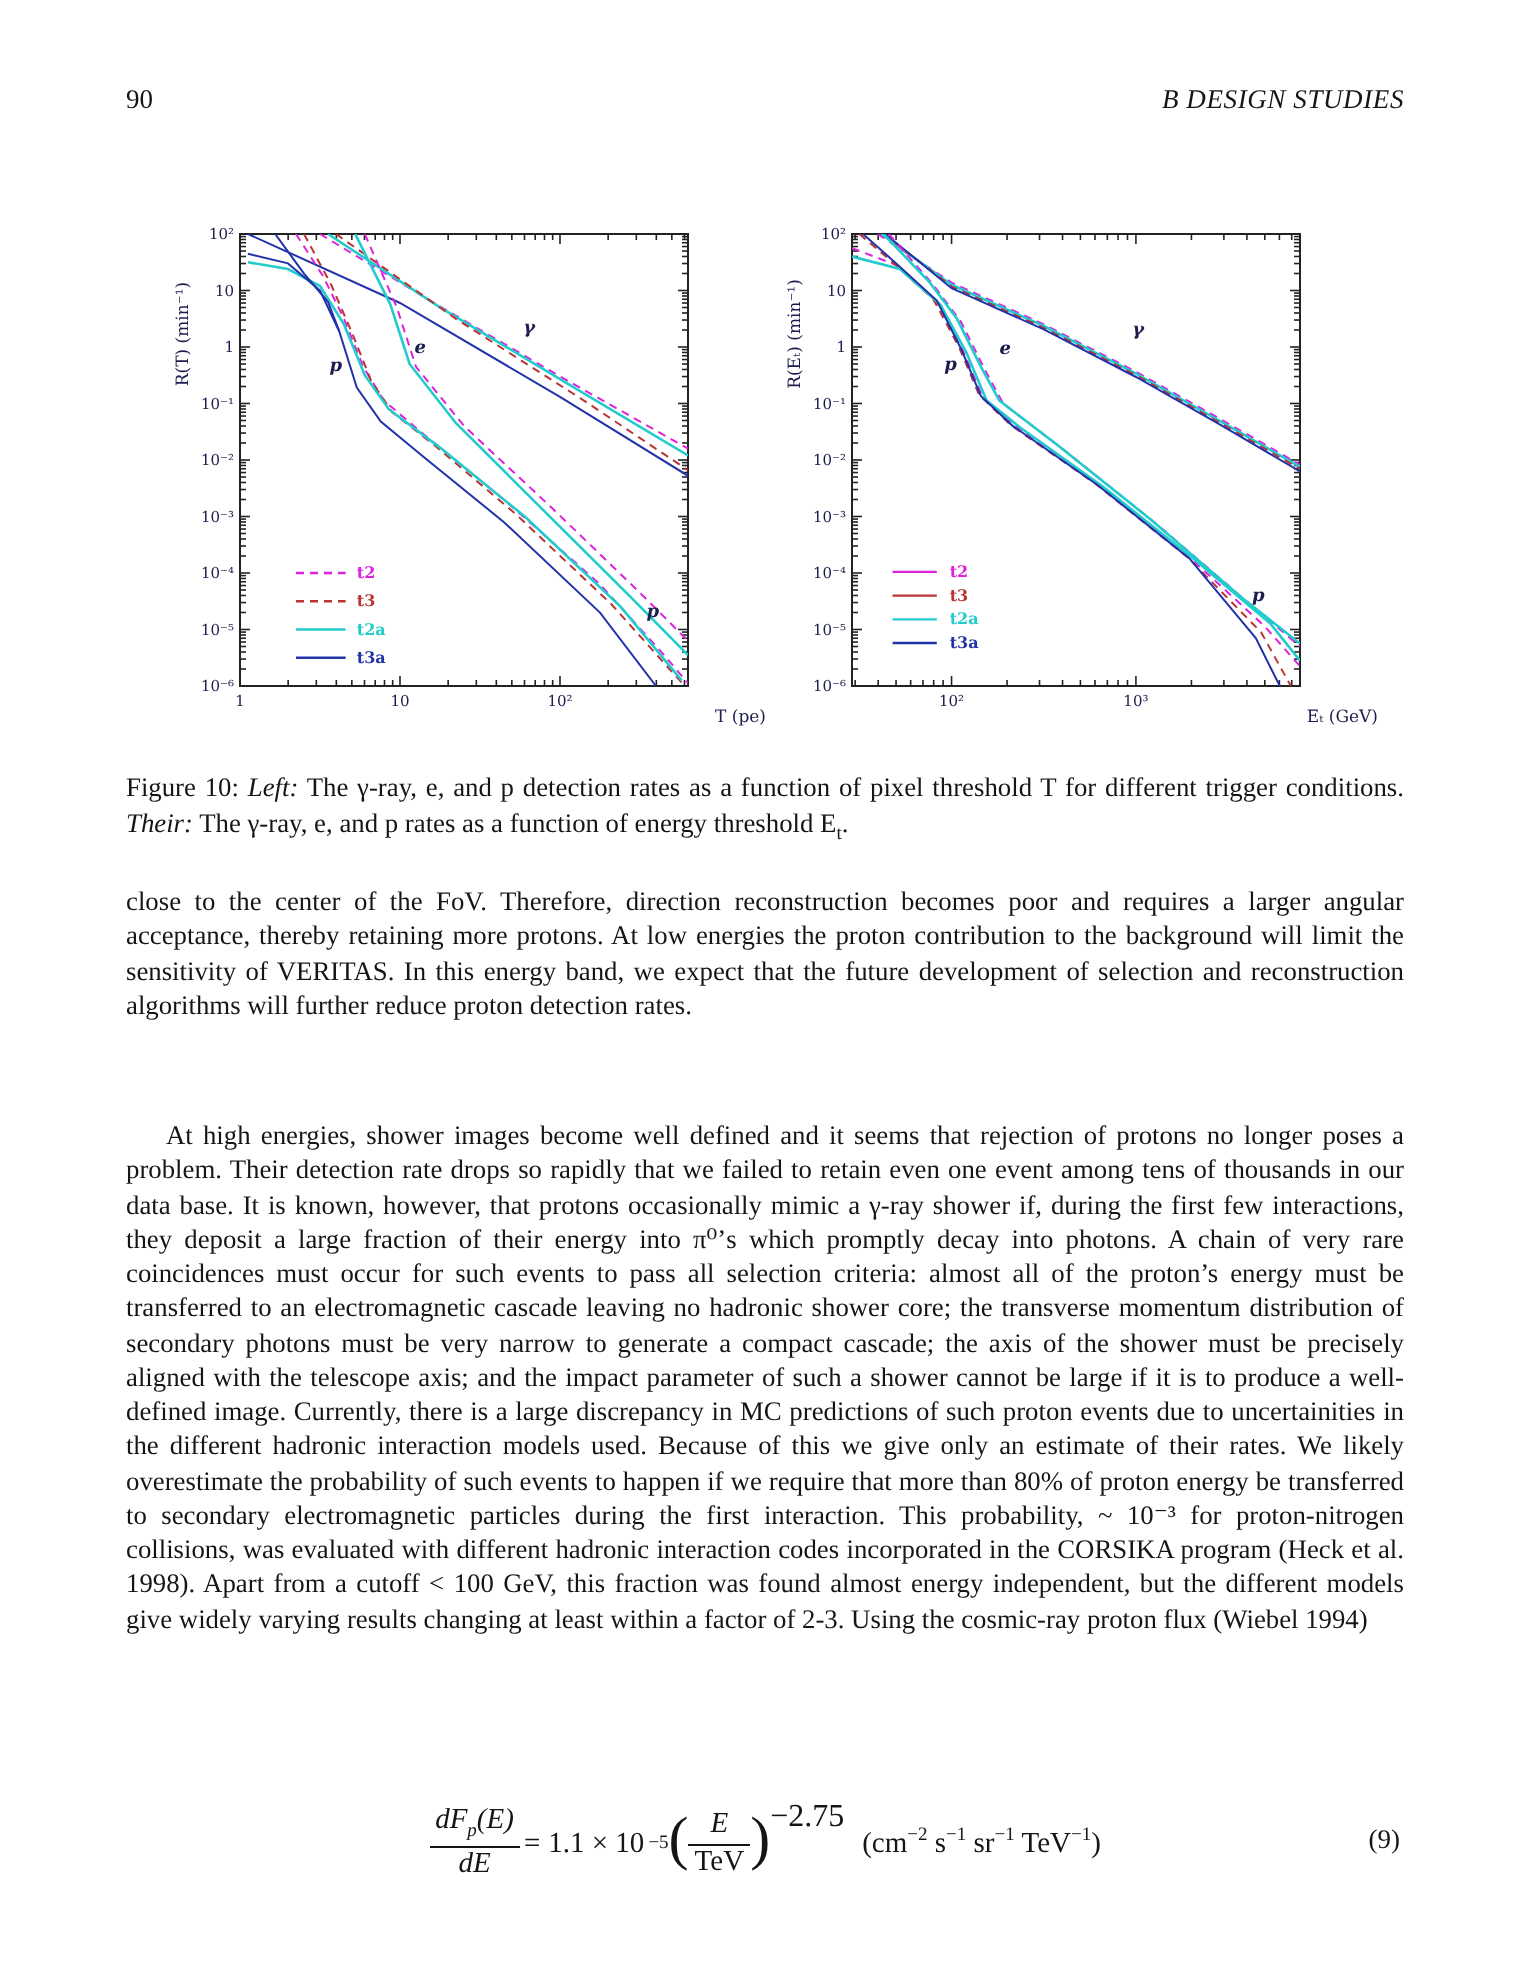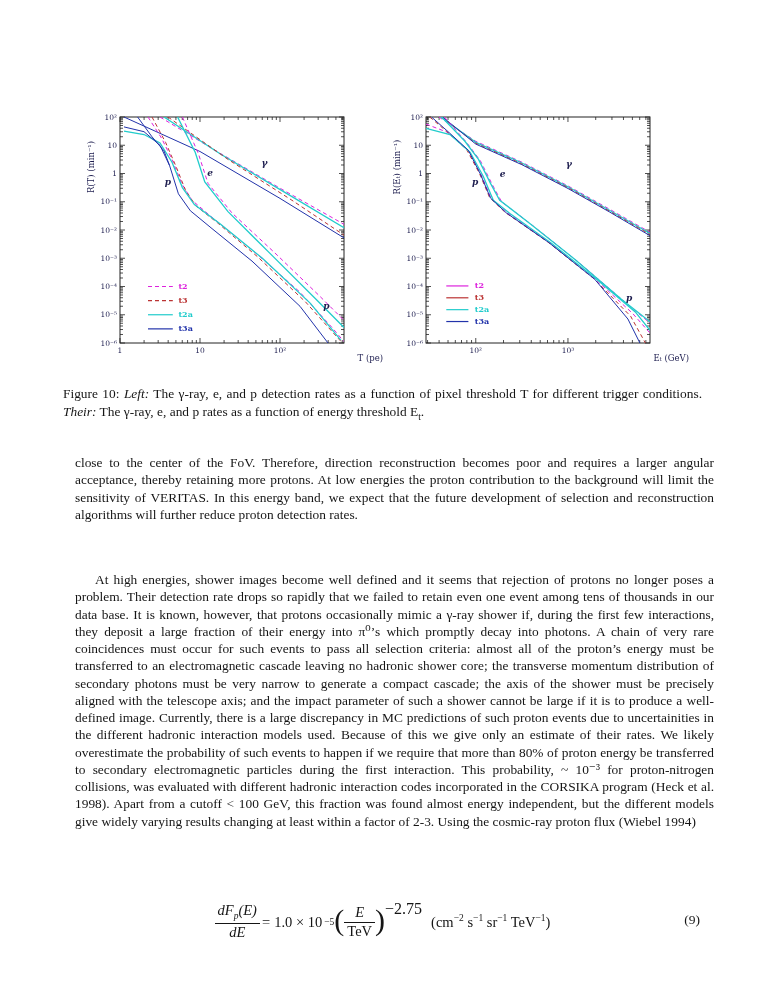--- a/index.html
+++ b/index.html
@@ -7,21 +7,21 @@
         font-family:"Liberation Serif","DejaVu Serif",serif;color:#151515;overflow:hidden;}
   .header{position:absolute;top:42px;left:63px;width:639px;display:flex;
           justify-content:space-between;font-size:13.5px;}
   .running{font-style:italic;letter-spacing:0.3px;}
   .figure-row{position:absolute;top:100px;left:85px;width:612px;height:268px;
               display:flex;gap:6px;}
   .caption{position:absolute;top:385px;left:63px;width:639px;font-size:13.4px;
            line-height:17.6px;text-align:justify;margin:0;}
   .caption .ital{font-style:italic;}
   .bodypar{position:absolute;left:63px;width:639px;font-size:13.4px;line-height:17.25px;
-           text-align:justify;margin:12px;}
+           text-align:justify;margin:0;}
   .par1{top:442px;}
   .par2{top:559px;text-indent:20px;}
   .par3{top:903px;}
   .equation{position:absolute;top:896px;left:63px;width:639px;height:52px;
             display:flex;align-items:center;justify-content:center;font-size:14.5px;}
   .eq-num{position:absolute;right:2px;top:16px;font-size:13.5px;}
   .frac{display:inline-block;vertical-align:middle;text-align:center;line-height:1.05;}
   .frac .fnum{display:block;padding:0 3px 1px 3px;border-bottom:1px solid #151515;}
   .frac .fden{display:block;padding:1px 3px 0 3px;}
   .it{font-style:italic;}
@@ -31,20 +31,24 @@
   .bigp{font-size:30px;font-weight:300;vertical-align:middle;line-height:0;position:relative;top:-2px;}
   .pexp{font-size:16px;position:relative;top:-13px;}
   .units{margin-left:9px;}
   svg{display:block;}
 </style>
 </head>
 <body>
 
 <div class="page">
 
+  <div class="header">
+    <span>90</span>
+    <span class="running">B   DESIGN STUDIES</span>
+  </div>
 
   <div class="figure-row">
     <svg id="plotL" width="300" height="265">
         <rect x="35" y="17" width="224" height="226" fill="none" stroke="#222222" stroke-width="1"></rect>
         <line x1="35" y1="243" x2="35" y2="238" stroke="#222222" stroke-width="0.8"></line>
         <line x1="35" y1="17" x2="35" y2="22" stroke="#222222" stroke-width="0.8"></line>
         <line x1="59.0823996531185" y1="243" x2="59.0823996531185" y2="240" stroke="#222222" stroke-width="0.8"></line>
         <line x1="59.0823996531185" y1="17" x2="59.0823996531185" y2="20" stroke="#222222" stroke-width="0.8"></line>
         <line x1="73.169700377573" y1="243" x2="73.169700377573" y2="240" stroke="#222222" stroke-width="0.8"></line>
         <line x1="73.169700377573" y1="17" x2="73.169700377573" y2="20" stroke="#222222" stroke-width="0.8"></line>
@@ -524,21 +528,21 @@
 
   <p class="bodypar par1">close to the center of the FoV. Therefore, direction reconstruction becomes poor and requires a larger angular acceptance, thereby retaining more protons. At low energies the proton contribution to the background will limit the sensitivity of VERITAS. In this energy band, we expect that the future development of selection and reconstruction algorithms will further reduce proton detection rates.</p>
   <p class="bodypar par2">At high energies, shower images become well defined and it seems that rejection of protons no longer poses a problem. Their detection rate drops so rapidly that we failed to retain even one event among tens of thousands in our data base. It is known, however, that protons occasionally mimic a γ-ray shower if, during the first few interactions, they deposit a large fraction of their energy into π⁰’s which promptly decay into photons. A chain of very rare coincidences must occur for such events to pass all selection criteria: almost all of the proton’s energy must be transferred to an electromagnetic cascade leaving no hadronic shower core; the transverse momentum distribution of secondary photons must be very narrow to generate a compact cascade; the axis of the shower must be precisely aligned with the telescope axis; and the impact parameter of such a shower cannot be large if it is to produce a well-defined image. Currently, there is a large discrepancy in MC predictions of such proton events due to uncertainities in the different hadronic interaction models used. Because of this we give only an estimate of their rates. We likely overestimate the probability of such events to happen if we require that more than 80% of proton energy be transferred to secondary electromagnetic particles during the first interaction. This probability, ~ 10⁻³ for proton-nitrogen collisions, was evaluated with different hadronic interaction codes incorporated in the CORSIKA program (Heck et al. 1998). Apart from a cutoff &lt; 100 GeV, this fraction was found almost energy independent, but the different models give widely varying results changing at least within a factor of 2-3. Using the cosmic-ray proton flux (Wiebel 1994)</p>
 
   <div class="equation">
     <span class="frac">
         <span class="fnum"><span class="it">dF</span><sub class="vsub it">p</sub><span class="it">(E)</span></span>
         <span class="fden it">dE</span>
       </span>
       <span class="eqtxt"> = </span>
-      <span class="eqtxt">1.0 × 10</span>
+      <span class="eqtxt">1.1 × 10</span>
       <sup class="vsup">−5</sup>
       <span class="bigp">(</span>
       <span class="frac">
         <span class="fnum it">E</span>
         <span class="fden">TeV</span>
       </span>
       <span class="bigp">)</span>
       <span class="pexp">−2.75</span>
       <span class="units"><span>(cm</span><sup class="vsup">−2</sup><span> s</span><sup class="vsup">−1</sup><span> sr</span><sup class="vsup">−1</sup><span> TeV</span><sup class="vsup">−1</sup><span>)</span></span>
     <span class="eq-num">(9)</span>

